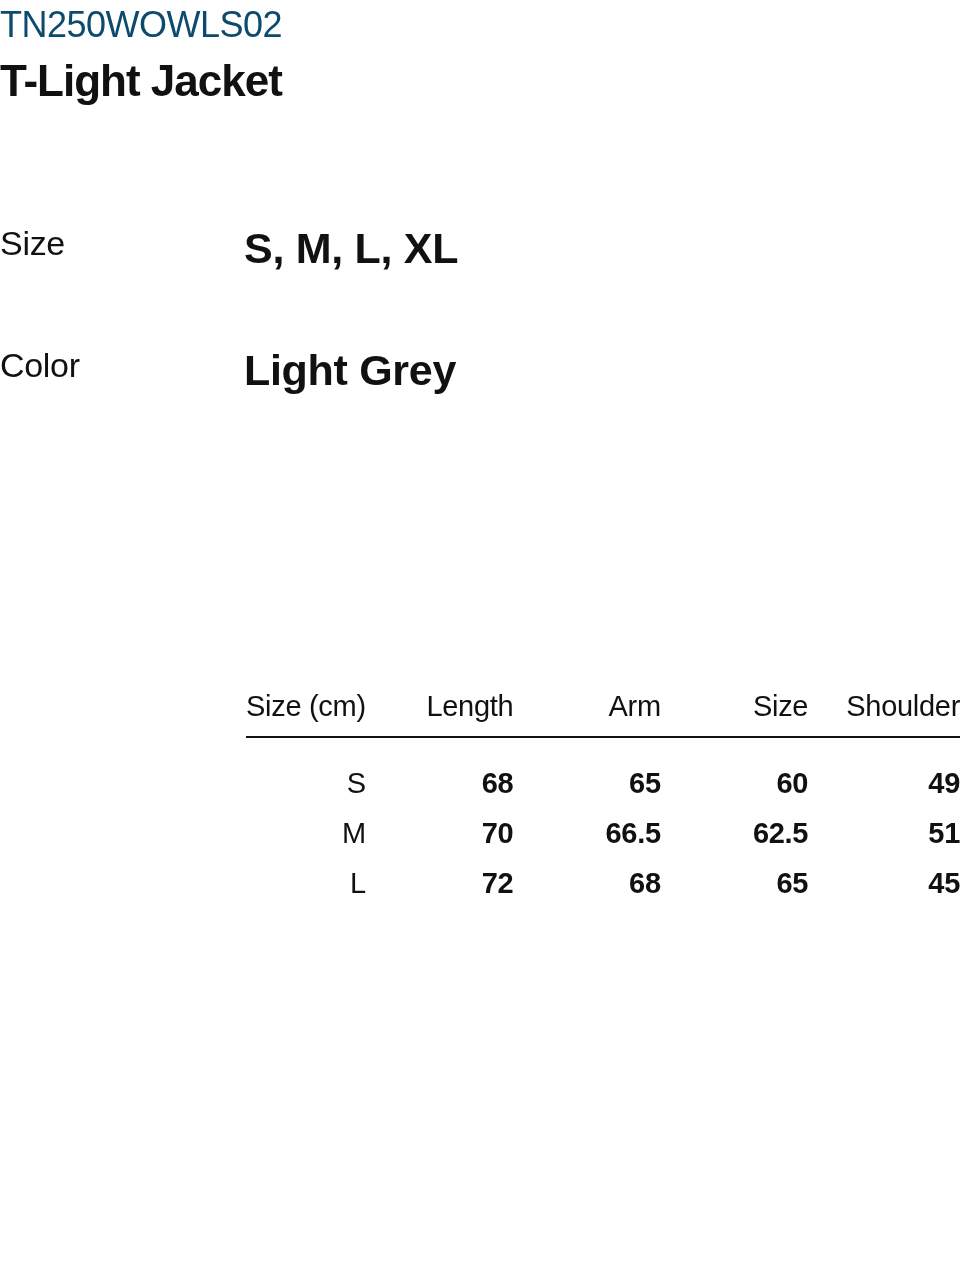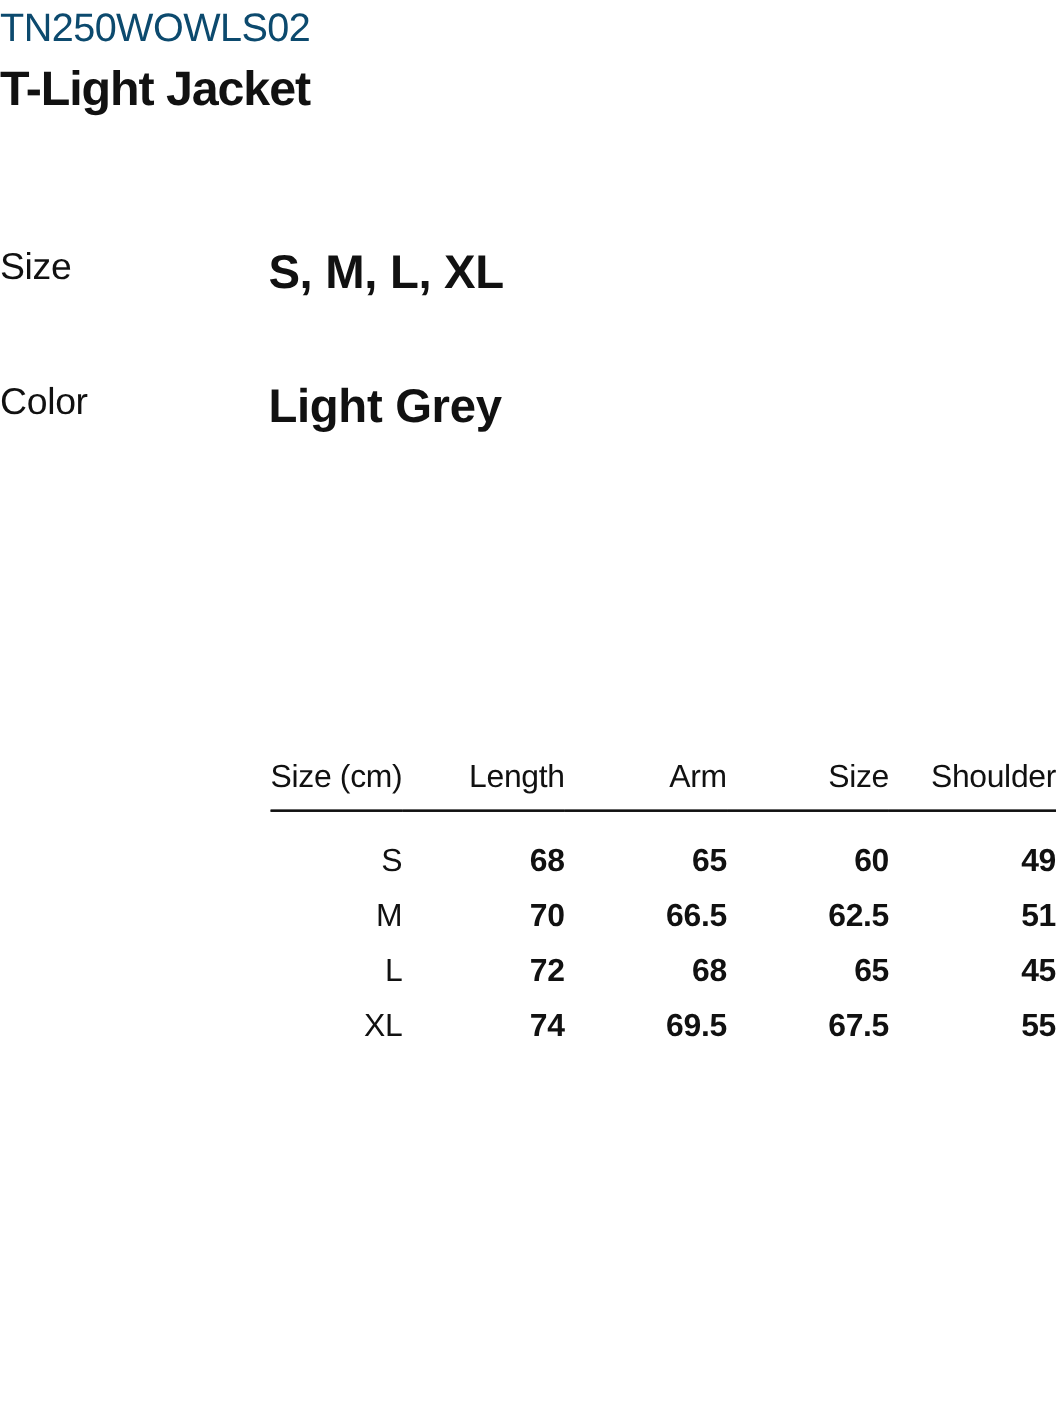--- a/index.html
+++ b/index.html
@@ -182,23 +182,16 @@
         <td>62.5</td>
         <td>51</td>
       </tr>
       <tr>
         <td class="size-col">L</td>
         <td>72</td>
         <td>68</td>
         <td>65</td>
         <td>45</td>
       </tr>
-      <tr>
-        <td class="size-col">XL</td>
-        <td>74</td>
-        <td>69.5</td>
-        <td>67.5</td>
-        <td>55</td>
-      </tr>
     </tbody>
   </table>
 
 </div>
 
 </body></html>

